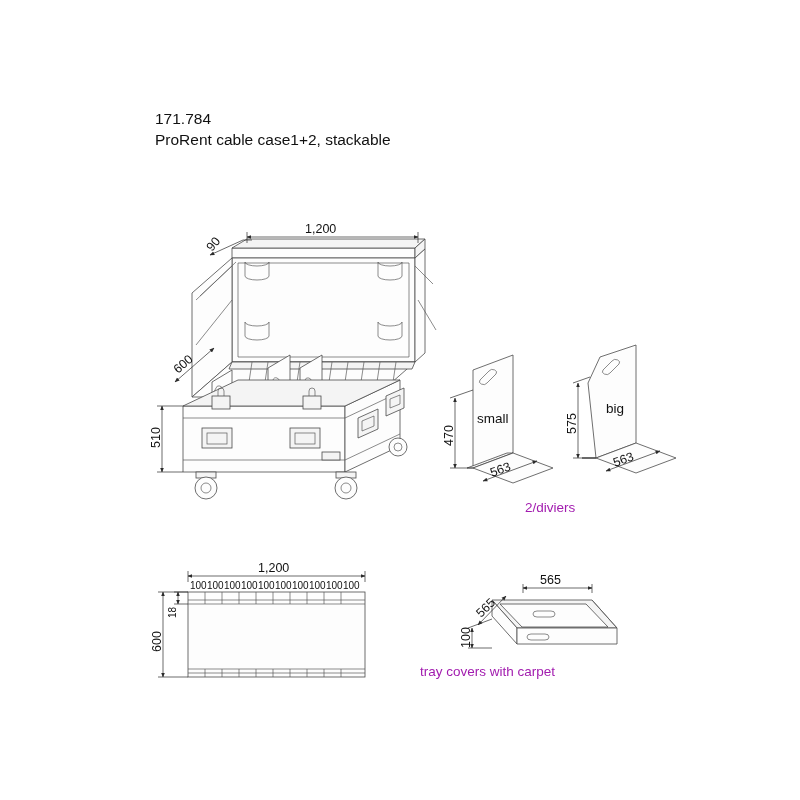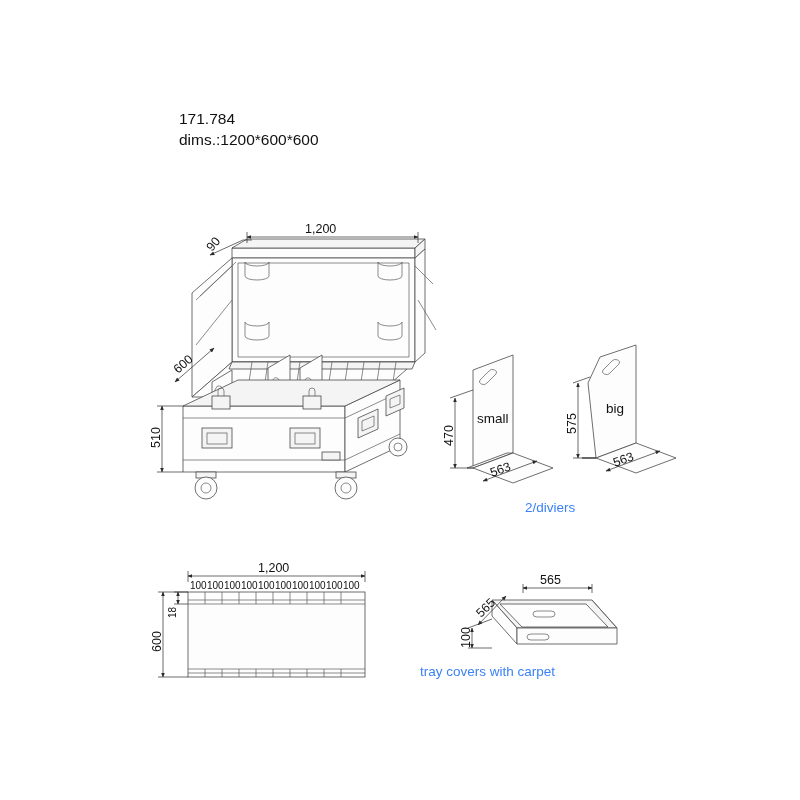--- a/index.html
+++ b/index.html
@@ -2,40 +2,40 @@
 <html><head>
 <meta charset="utf-8">
 <style>
   html,body{margin:0;padding:0;}
   body{
     width:800px;height:800px;background:#ffffff;
     font-family:"Liberation Sans", sans-serif;
     color:#1a1a1a;overflow:hidden;position:relative;
   }
   #sheet{position:absolute;inset:0;width:800px;height:800px;}
-  .hdr{position:absolute;left:155px;top:108px;margin-left:24px;}
+  .hdr{position:absolute;left:155px;top:108px;}
   .hdr div{font-size:15.5px;line-height:21px;color:#111;white-space:nowrap;}
-  .cap{position:absolute;font-size:13.5px;color:#3b82f6;white-space:nowrap;}
+  .cap{position:absolute;font-size:13.5px;color:#a21caf;white-space:nowrap;}
   #cap-diviers{left:525px;top:500px;}
   #cap-tray{left:420px;top:664px;}
   svg{position:absolute;left:0;top:0;}
   .ln2{stroke:#5a5a5a;stroke-width:0.7;fill:none;}
   .fill{fill:#fdfdfd;stroke:#4a4a4a;stroke-width:0.8;}
   .fillg{fill:#f4f4f4;stroke:#4a4a4a;stroke-width:0.8;}
   .dim{stroke:#2b2b2b;stroke-width:0.7;fill:none;}
   .dimtxt{font-family:"Liberation Sans",sans-serif;font-size:12.5px;fill:#111;}
   .dimtxt.sm{font-size:10px;}
   .lbl{font-family:"Liberation Sans",sans-serif;font-size:13.5px;fill:#111;}
 </style>
 </head>
 <body>
 
 <div class="hdr">
   <div>171.784</div>
-  <div>dims.:1200*600*600</div>
+  <div>ProRent cable case1+2, stackable</div>
 </div>
 
 <div class="cap" id="cap-diviers">2/diviers</div>
 <div class="cap" id="cap-tray">tray covers with carpet</div>
 
 <svg id="sheet" viewBox="0 0 800 800">
   <defs>
     <marker id="ar" viewBox="0 0 10 10" refX="9" refY="5" markerWidth="7" markerHeight="7" orient="auto-start-reverse">
       <path d="M0,1 L10,5 L0,9 z" fill="#2b2b2b"></path>
     </marker>

